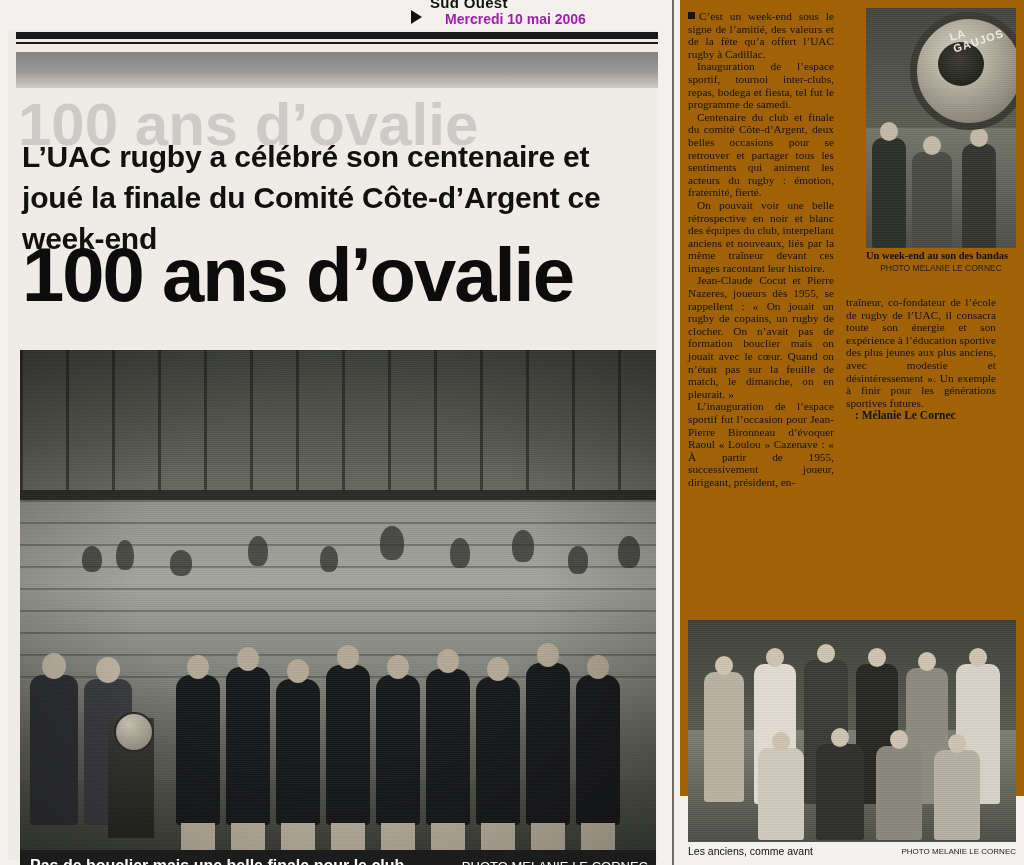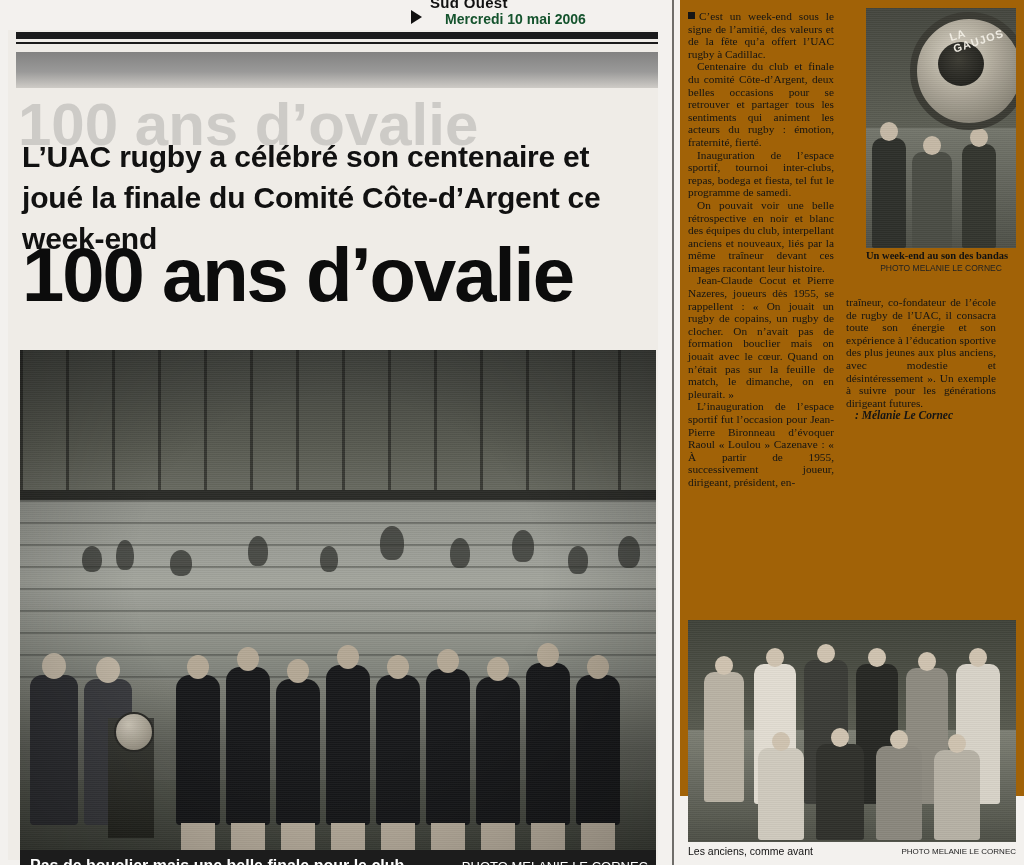--- a/index.html
+++ b/index.html
@@ -42,21 +42,21 @@
     color: #111;
     white-space: nowrap;
   }
   .masthead-date {
     position: absolute;
     left: 30px;
     top: 11px;
     font-family: "Liberation Sans", sans-serif;
     font-weight: bold;
     font-size: 14px;
-    color: #14532d;
+    color: #a21caf;
     white-space: nowrap;
     padding-left: 15px;
   }
   .masthead-arrow {
     position: absolute;
     left: 11px;
     top: 10px;
     width: 0;
     height: 0;
     border-left: 11px solid #111;
@@ -331,21 +331,20 @@
   .square-bullet {
     display: inline-block;
     width: 7px; height: 7px;
     background: #151515;
     margin-right: 4px;
     vertical-align: 1px;
   }
   .signature {
     margin-top: 9px;
     font-weight: bold;
-    font-style: italic;
     text-indent: 0;
     font-size: 11.5px;
   }
 
   
   .photo-bandas {
     position: absolute;
     left: 186px;
     top: 8px;
     width: 150px;
@@ -562,29 +561,29 @@
       <div class="caption-credit">PHOTO MELANIE LE CORNEC</div>
     </div>
   </div>
 
   <div class="v-divider"></div>
 
   <div class="right-area">
 
     <div class="col-text col-a">
       <p class="first"><span class="square-bullet"></span><span>C’est un week-end sous le signe de l’amitié, des valeurs et de la fête qu’a offert l’UAC rugby à Cadillac.</span></p>
+      <p>Inauguration de l’espace sportif, tournoi inter-clubs, repas, bodega et fiesta, tel fut le programme de samedi.</p>
       <p>Centenaire du club et finale du comité Côte-d’Argent, deux belles occasions pour se retrouver et partager tous les sentiments qui animent les acteurs du rugby : émotion, fraternité, fierté.</p>
-      <p>Inauguration de l’espace sportif, tournoi inter-clubs, repas, bodega et fiesta, tel fut le programme de samedi.</p>
       <p>On pouvait voir une belle rétrospective en noir et blanc des équipes du club, interpellant anciens et nouveaux, liés par la même traîneur devant ces images racontant leur histoire.</p>
       <p>Jean-Claude Cocut et Pierre Nazeres, joueurs dès 1955, se rappellent : « On jouait un rugby de copains, un rugby de clocher. On n’avait pas de formation bouclier mais on jouait avec le cœur. Quand on n’était pas sur la feuille de match, le dimanche, on en pleurait. »</p>
       <p>L’inauguration de l’espace sportif fut l’occasion pour Jean-Pierre Bironneau d’évoquer Raoul « Loulou » Cazenave : « À partir de 1955, successivement joueur, dirigeant, président, en-</p>
     </div>
 
     <div class="col-text col-b">
-      <p class="first">traîneur, co-fondateur de l’école de rugby de l’UAC, il consacra toute son énergie et son expérience à l’éducation sportive des plus jeunes aux plus anciens, avec modestie et désintéressement ». Un exemple à suivre pour les générations dirigeant futures.</p>
+      <p class="first">traîneur, co-fondateur de l’école de rugby de l’UAC, il consacra toute son énergie et son expérience à l’éducation sportive des plus jeunes aux plus anciens, avec modestie et désintéressement ». Un exemple à finir pour les générations sportives futures.</p>
       <p class="signature">: Mélanie Le Cornec</p>
     </div>
 
     <div class="photo-bandas">
       <div class="bandas-sky"></div>
       <div class="bandas-ground"></div>
       <div class="bandas-person" style="left:6px;width:34px;height:110px;">
           <span class="head"></span>
         </div>
       <div class="bandas-person" style="left:46px;width:40px;height:96px;background:#4a4c44;">

